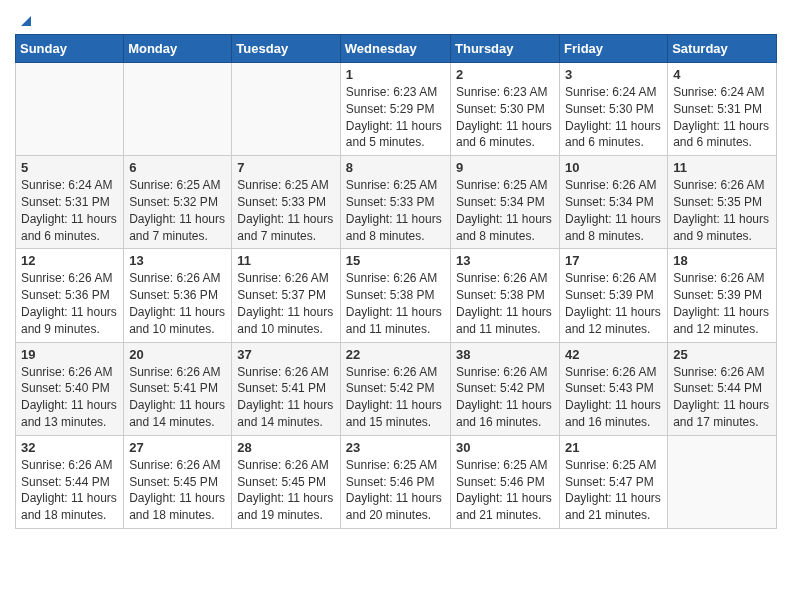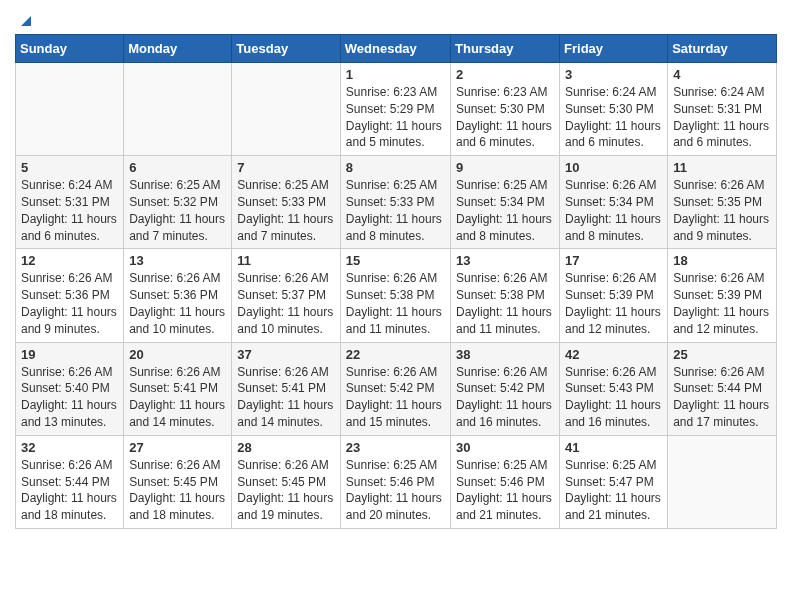--- a/index.html
+++ b/index.html
@@ -335,21 +335,21 @@
 and 20 minutes.</div>
         </td>
         <td>
           <span class="day-num">30</span>
           <div class="day-info" style="white-space: pre-line;">Sunrise: 6:25 AM
 Sunset: 5:46 PM
 Daylight: 11 hours
 and 21 minutes.</div>
         </td>
         <td>
-          <span class="day-num">41</span>
+          <span class="day-num">21</span>
           <div class="day-info" style="white-space: pre-line;">Sunrise: 6:25 AM
 Sunset: 5:47 PM
 Daylight: 11 hours
 and 21 minutes.</div>
         </td>
         <td class="empty-cell"></td>
       </tr>
     </tbody>
 </table>
 

